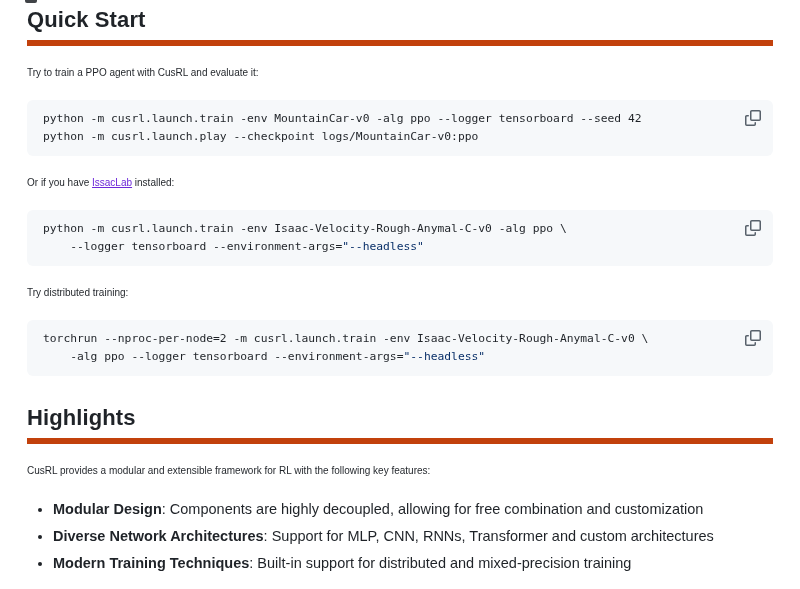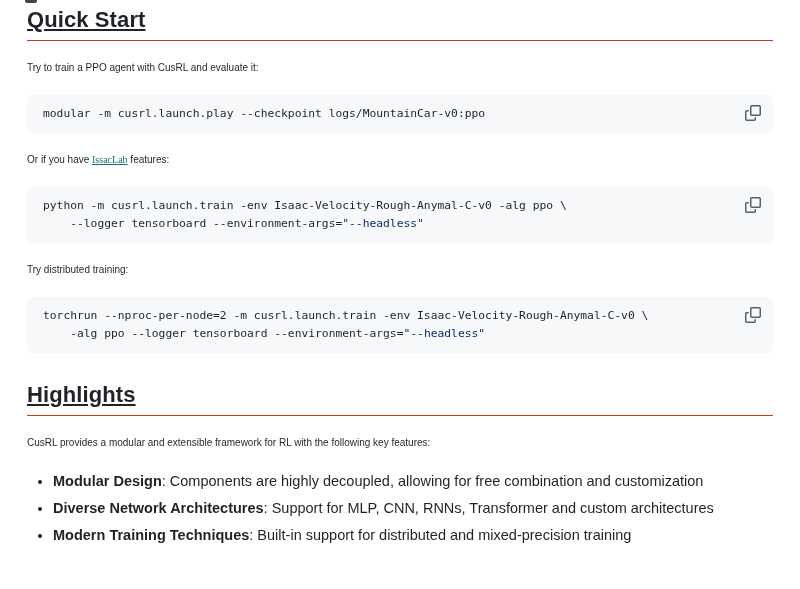--- a/index.html
+++ b/index.html
@@ -14,29 +14,28 @@
 
   .top-artifact {
     position: absolute; top: 0; left: 25px;
     width: 12px; height: 3px; background: #2b2f33; border-radius: 0 0 2px 2px;
     opacity: .9;
   }
 
   h2 {
     font-size: 22px; font-weight: 700; line-height: 27px;
     margin: 0 0 16px 0; padding-bottom: 7px;
-    border-bottom: 1px solid #c2410c;
+    border-bottom: 6px solid #c2410c;
     letter-spacing: .1px;
-    text-decoration: underline;
   }
   h2.highlights { margin-top: 28px; }
 
   p { font-size: 10px; line-height: 22px; margin: 16px 0; }
 
-  a { color: #0f766e; text-decoration: underline; cursor: pointer; font-family: Liberation Serif, serif; }
+  a { color: #6d28d9; text-decoration: underline; cursor: pointer; }
 
   .highlight {
     position: relative;
     background: #f6f8fa;
     border-radius: 6px;
     margin: 16px 0;
     padding: 10px 16px;
   }
   .highlight pre {
     margin: 0;
@@ -69,30 +68,30 @@
 
 <div class="top-artifact"></div>
 
 <div class="readme">
 
   <h2>Quick Start</h2>
 
   <p>Try to train a PPO agent with CusRL and evaluate it:</p>
 
   <div class="highlight">
-    <pre><div class="code-line"><span>modular -m cusrl.launch.play --checkpoint logs/MountainCar-v0:ppo</span></div></pre>
+    <pre><div class="code-line"><span>python -m cusrl.launch.train -env MountainCar-v0 -alg ppo --logger tensorboard --seed 42</span></div><div class="code-line"><span>python -m cusrl.launch.play --checkpoint logs/MountainCar-v0:ppo</span></div></pre>
     <button class="copy-btn">
       <svg viewBox="0 0 16 16" aria-hidden="true">
         <path d="M0 6.75C0 5.784.784 5 1.75 5h1.5a.75.75 0 0 1 0 1.5h-1.5a.25.25 0 0 0-.25.25v7.5c0 .138.112.25.25.25h7.5a.25.25 0 0 0 .25-.25v-1.5a.75.75 0 0 1 1.5 0v1.5A1.75 1.75 0 0 1 9.25 16h-7.5A1.75 1.75 0 0 1 0 14.25Z"></path>
         <path d="M5 1.75C5 .784 5.784 0 6.75 0h7.5C15.216 0 16 .784 16 1.75v7.5A1.75 1.75 0 0 1 14.25 11h-7.5A1.75 1.75 0 0 1 5 9.25Zm1.75-.25a.25.25 0 0 0-.25.25v7.5c0 .138.112.25.25.25h7.5a.25.25 0 0 0 .25-.25v-7.5a.25.25 0 0 0-.25-.25Z"></path>
       </svg>
     </button>
   </div>
 
-  <p><span>Or if you have </span><a>IssacLab</a><span> features:</span></p>
+  <p><span>Or if you have </span><a>IssacLab</a><span> installed:</span></p>
 
   <div class="highlight">
     <pre><div class="code-line"><span>python -m cusrl.launch.train -env Isaac-Velocity-Rough-Anymal-C-v0 -alg ppo \</span></div><div class="code-line"><span>    --logger tensorboard --environment-args=</span><span class="tok-string">"--headless"</span></div></pre>
     <button class="copy-btn">
       <svg viewBox="0 0 16 16" aria-hidden="true">
         <path d="M0 6.75C0 5.784.784 5 1.75 5h1.5a.75.75 0 0 1 0 1.5h-1.5a.25.25 0 0 0-.25.25v7.5c0 .138.112.25.25.25h7.5a.25.25 0 0 0 .25-.25v-1.5a.75.75 0 0 1 1.5 0v1.5A1.75 1.75 0 0 1 9.25 16h-7.5A1.75 1.75 0 0 1 0 14.25Z"></path>
         <path d="M5 1.75C5 .784 5.784 0 6.75 0h7.5C15.216 0 16 .784 16 1.75v7.5A1.75 1.75 0 0 1 14.25 11h-7.5A1.75 1.75 0 0 1 5 9.25Zm1.75-.25a.25.25 0 0 0-.25.25v7.5c0 .138.112.25.25.25h7.5a.25.25 0 0 0 .25-.25v-7.5a.25.25 0 0 0-.25-.25Z"></path>
       </svg>
     </button>
   </div>

